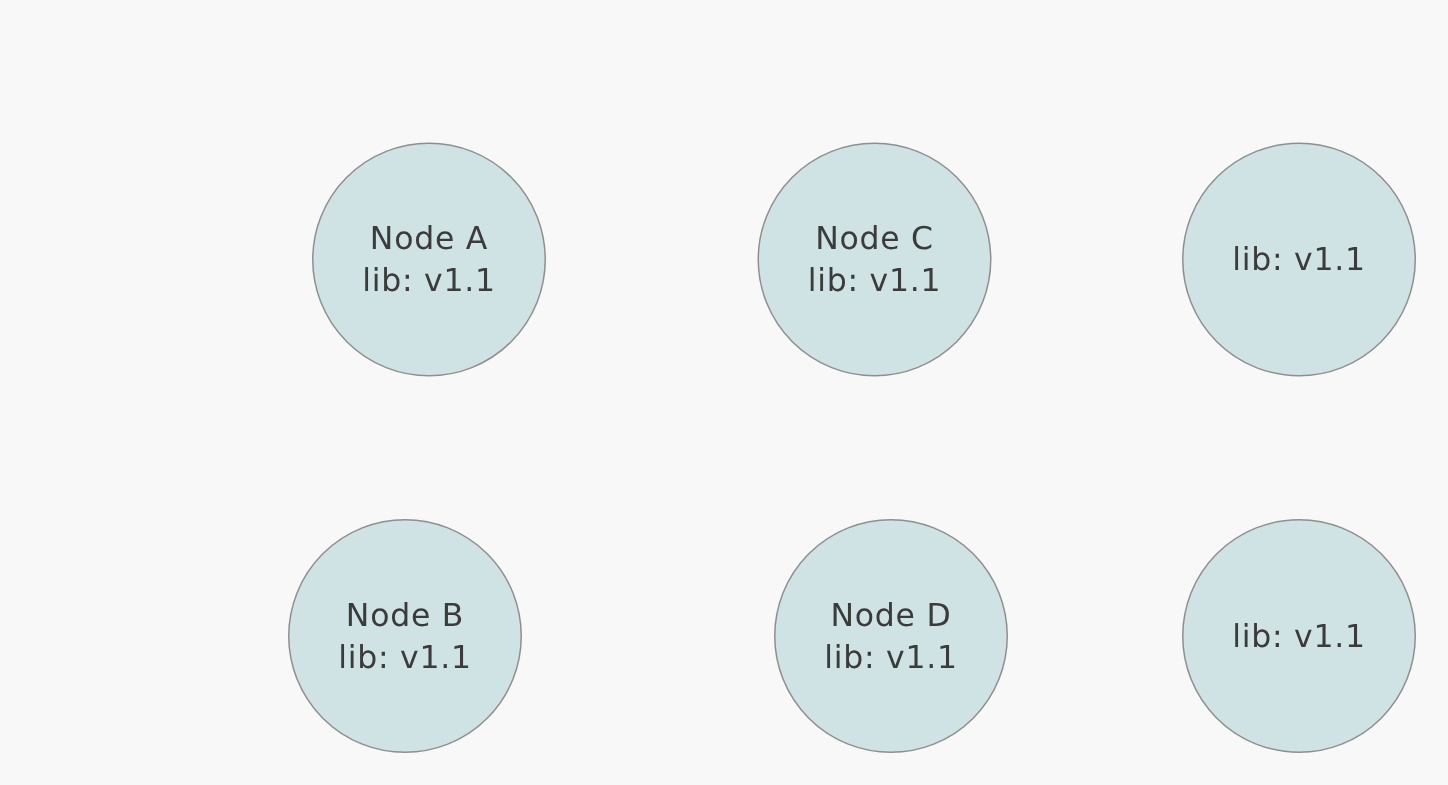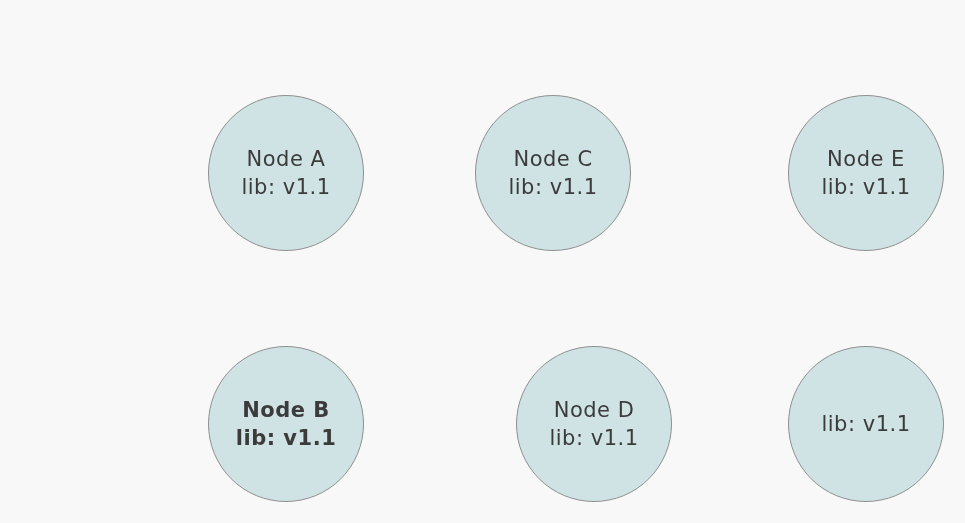--- a/index.html
+++ b/index.html
@@ -32,43 +32,42 @@
     justify-content: center;
     color: var(--node-text, #3b3b3b);
     font-size: 21px;
     line-height: 28px;
     letter-spacing: 0.5px;
     text-align: center;
     user-select: none;
   }
   
   .pos-r1c1 { left: 208px; top: 95px; }
-  .pos-r1c2 { left: 475px; top: 95px; }
+  .pos-r1c2 { left: 505px; top: 95px; }
   .pos-r1c3 { left: 788px; top: 95px; }
-  .pos-r2c1 { left: 208px; top: 346px; font-weight: bold; }
+  .pos-r2c1 { left: 192px; top: 346px; }
   .pos-r2c2 { left: 516px; top: 346px; }
   .pos-r2c3 { left: 788px; top: 346px; }
 </style>
 </head>
 <body>
 
 <div class="canvas">
 
   <div class="node pos-r1c1">
     <span>Node A</span>
     <span>lib: v1.1</span>
   </div>
 
   <div class="node pos-r1c2">
     <span>Node C</span>
     <span>lib: v1.1</span>
   </div>
 
   <div class="node pos-r1c3">
-    <span>Node E</span>
     <span>lib: v1.1</span>
   </div>
 
   <div class="node pos-r2c1">
     <span>Node B</span>
     <span>lib: v1.1</span>
   </div>
 
   <div class="node pos-r2c2">
     <span>Node D</span>

